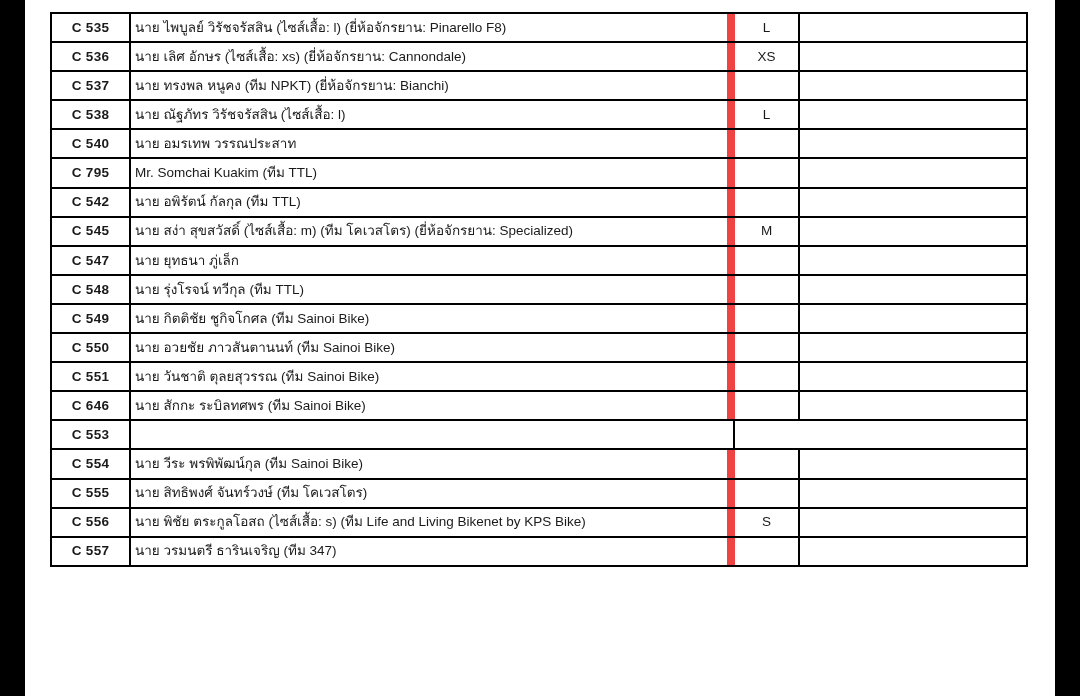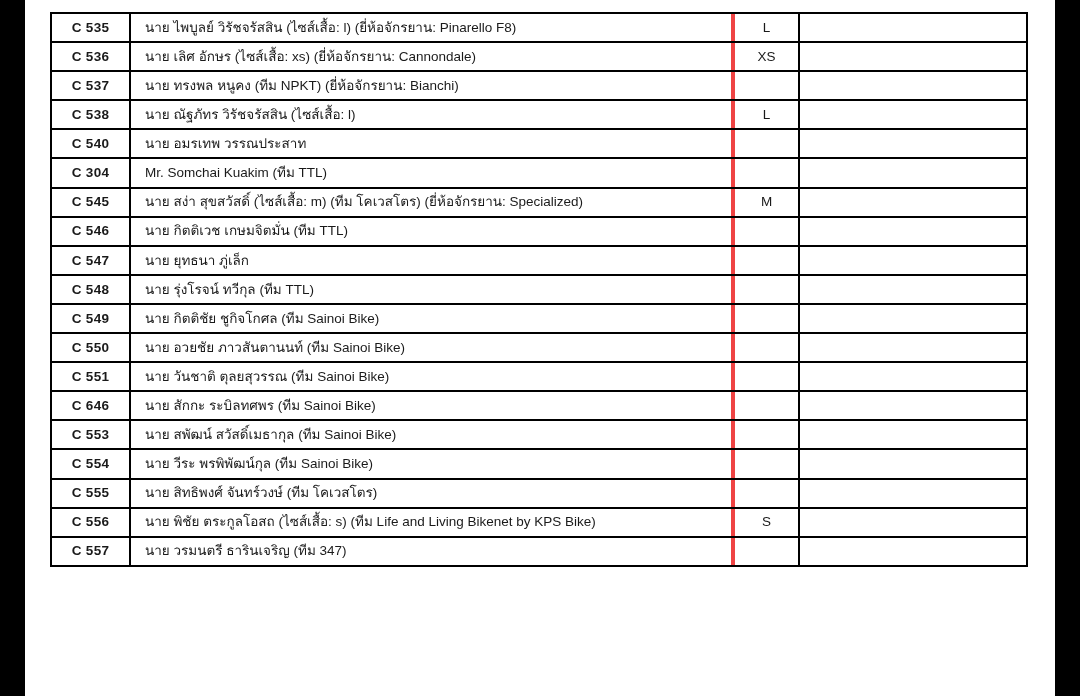--- a/index.html
+++ b/index.html
@@ -55,22 +55,22 @@
     line-height: 1;
   }
   .cell.code {
     justify-content: center;
     border-right: 2px solid #000000;
     font-weight: 600;
     letter-spacing: 0.3px;
   }
   .cell.name {
     justify-content: flex-start;
-    padding-left: 14px;
-    border-right: 4px solid #ef4444;
+    padding-left: 4px;
+    border-right: 8px solid #ef4444;
   }
   .cell.size {
     justify-content: center;
     border-right: 2px solid #000000;
     font-weight: 400;
   }
   .cell.notes { justify-content: flex-start; }
 </style>
 </head>
 <body>
@@ -105,38 +105,38 @@
       <div class="cell size">L</div>
       <div class="cell notes"></div>
     </div>
       <div class="row">
       <div class="cell code">C 540</div>
       <div class="cell name">นาย อมรเทพ วรรณประสาท</div>
       <div class="cell size"></div>
       <div class="cell notes"></div>
     </div>
       <div class="row">
-      <div class="cell code">C 304</div>
+      <div class="cell code">C 795</div>
       <div class="cell name">Mr. Somchai Kuakim (ทีม TTL)</div>
+      <div class="cell size"></div>
+      <div class="cell notes"></div>
+    </div>
+      <div class="row">
+      <div class="cell code">C 542</div>
+      <div class="cell name">นาย อพิรัตน์ กัลกุล (ทีม TTL)</div>
       <div class="cell size"></div>
       <div class="cell notes"></div>
     </div>
       <div class="row">
       <div class="cell code">C 545</div>
       <div class="cell name">นาย สง่า สุขสวัสดิ์ (ไซส์เสื้อ: m) (ทีม โคเวสโตร) (ยี่ห้อจักรยาน: Specialized)</div>
       <div class="cell size">M</div>
       <div class="cell notes"></div>
     </div>
       <div class="row">
-      <div class="cell code">C 546</div>
-      <div class="cell name">นาย กิตติเวช เกษมจิตมั่น (ทีม TTL)</div>
-      <div class="cell size"></div>
-      <div class="cell notes"></div>
-    </div>
-      <div class="row">
       <div class="cell code">C 547</div>
       <div class="cell name">นาย ยุทธนา ภู่เล็ก</div>
       <div class="cell size"></div>
       <div class="cell notes"></div>
     </div>
       <div class="row">
       <div class="cell code">C 548</div>
       <div class="cell name">นาย รุ่งโรจน์ ทวีกุล (ทีม TTL)</div>
       <div class="cell size"></div>
       <div class="cell notes"></div>
@@ -160,21 +160,20 @@
       <div class="cell notes"></div>
     </div>
       <div class="row">
       <div class="cell code">C 646</div>
       <div class="cell name">นาย สักกะ ระบิลทศพร (ทีม Sainoi Bike)</div>
       <div class="cell size"></div>
       <div class="cell notes"></div>
     </div>
       <div class="row">
       <div class="cell code">C 553</div>
-      <div class="cell name">นาย สพัฒน์ สวัสดิ์เมธากุล (ทีม Sainoi Bike)</div>
       <div class="cell size"></div>
       <div class="cell notes"></div>
     </div>
       <div class="row">
       <div class="cell code">C 554</div>
       <div class="cell name">นาย วีระ พรพิพัฒน์กุล (ทีม Sainoi Bike)</div>
       <div class="cell size"></div>
       <div class="cell notes"></div>
     </div>
       <div class="row">

